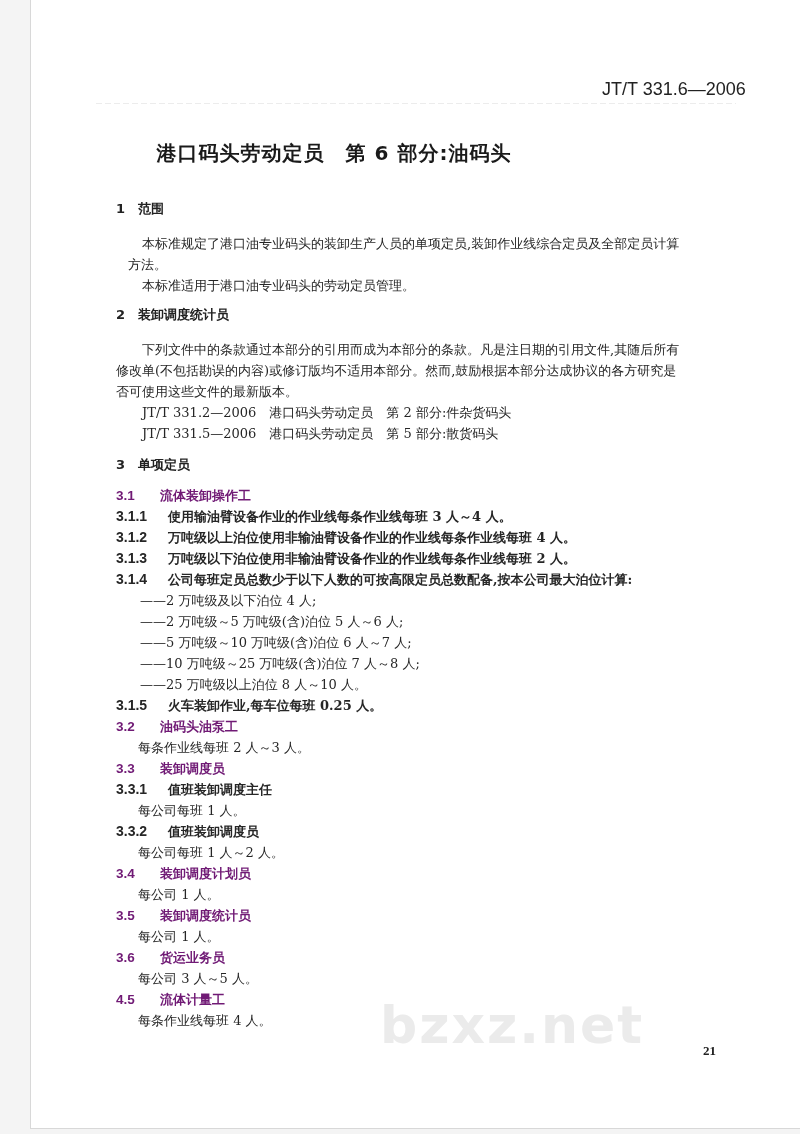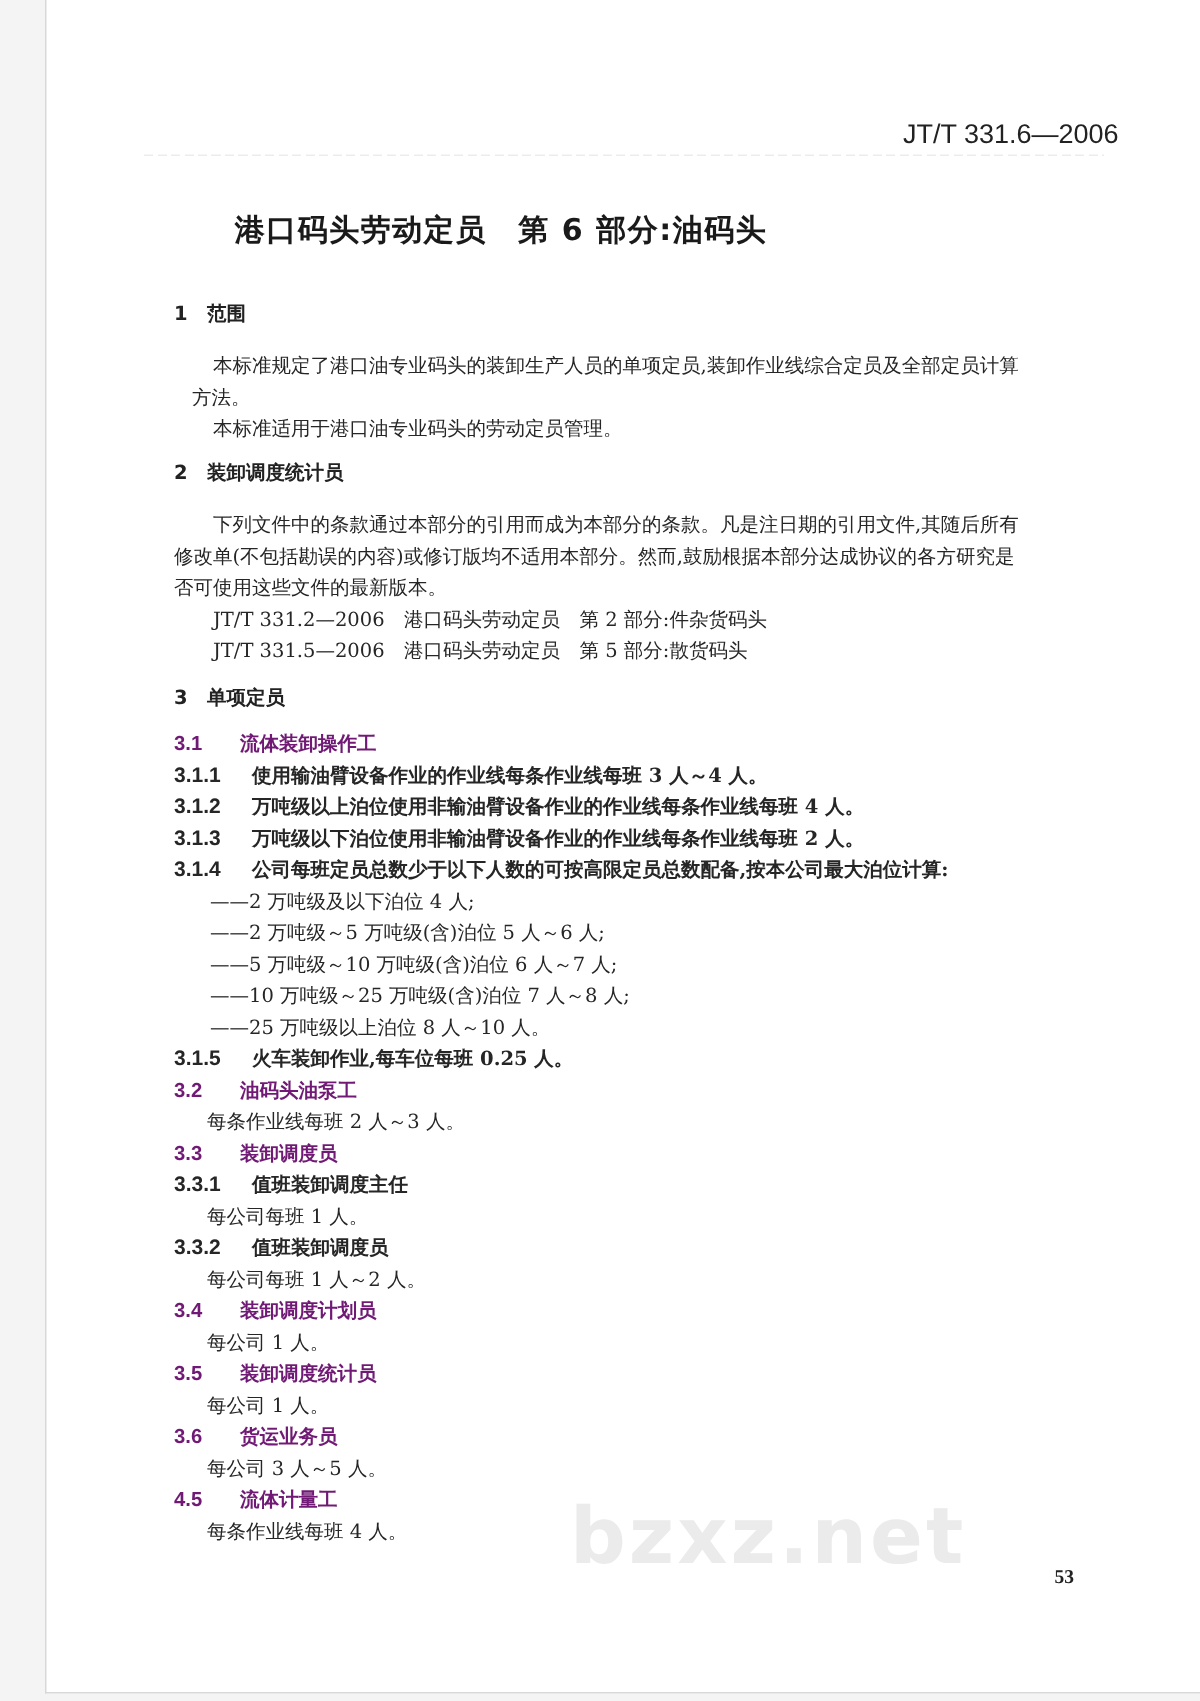--- a/index.html
+++ b/index.html
@@ -130,13 +130,13 @@
   <span class="num">3.6</span><span class="lbl">货运业务员</span>
 </div>
 <div class="abs p" style="left:138px; top:970px;">每公司 3 人～5 人。</div>
 
 <div class="abs h2" style="left:116px; top:991px;">
   <span class="num">4.5</span><span class="lbl">流体计量工</span>
 </div>
 <div class="abs p" style="left:138px; top:1012px;">每条作业线每班 4 人。</div>
 
 <div class="abs watermark">bzxz.net</div>
-<div class="abs page-num">53</div>
+<div class="abs page-num">21</div>
 
 </body></html>

